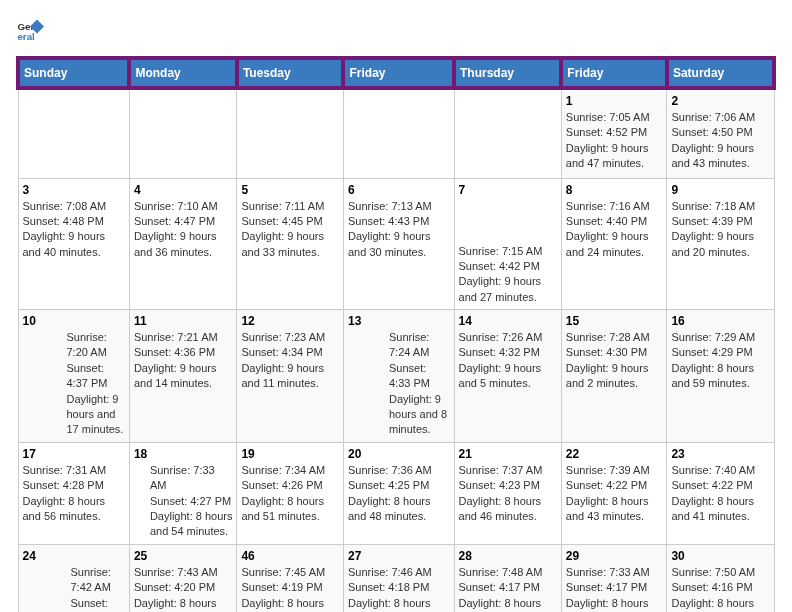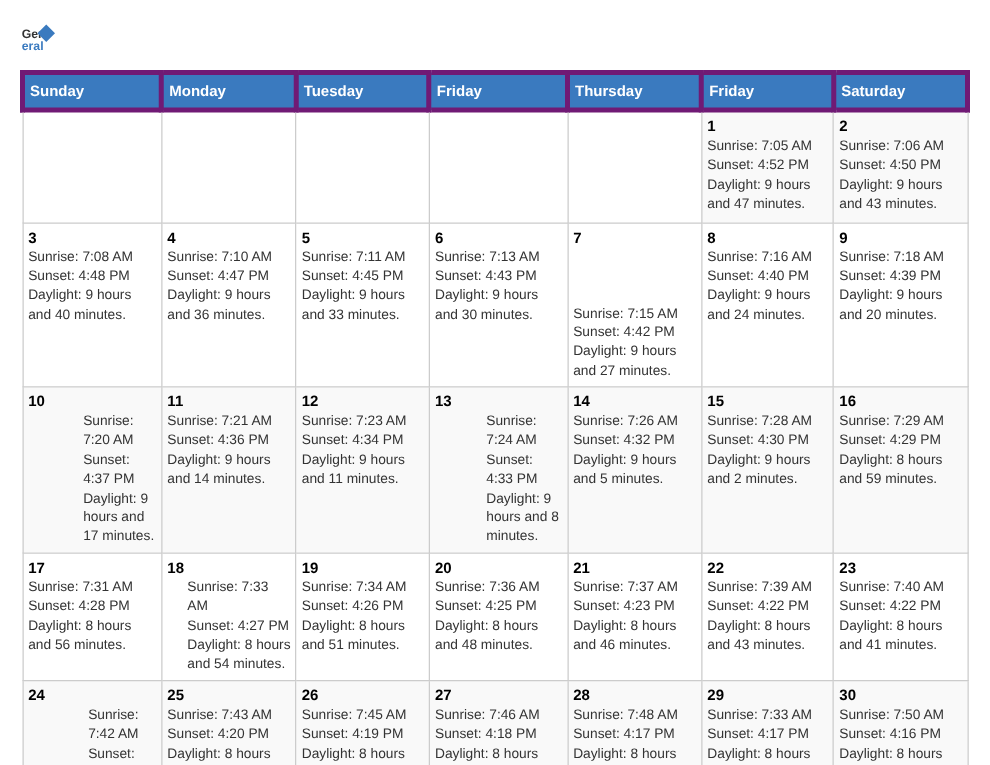--- a/index.html
+++ b/index.html
@@ -276,21 +276,21 @@
 Sunset: 4:21 PM
 Daylight: 8 hours and 38 minutes.</div>
         </td>
         <td>
           <div class="day-number">25</div>
           <div class="day-info" style="white-space: pre-line;">Sunrise: 7:43 AM
 Sunset: 4:20 PM
 Daylight: 8 hours and 36 minutes.</div>
         </td>
         <td>
-          <div class="day-number">26</div>
+          <div class="day-number">46</div>
           <div class="day-info" style="white-space: pre-line;">Sunrise: 7:45 AM
 Sunset: 4:19 PM
 Daylight: 8 hours and 34 minutes.</div>
         </td>
         <td>
           <div class="day-number">27</div>
           <div class="day-info" style="white-space: pre-line;">Sunrise: 7:46 AM
 Sunset: 4:18 PM
 Daylight: 8 hours and 31 minutes.</div>
         </td>

